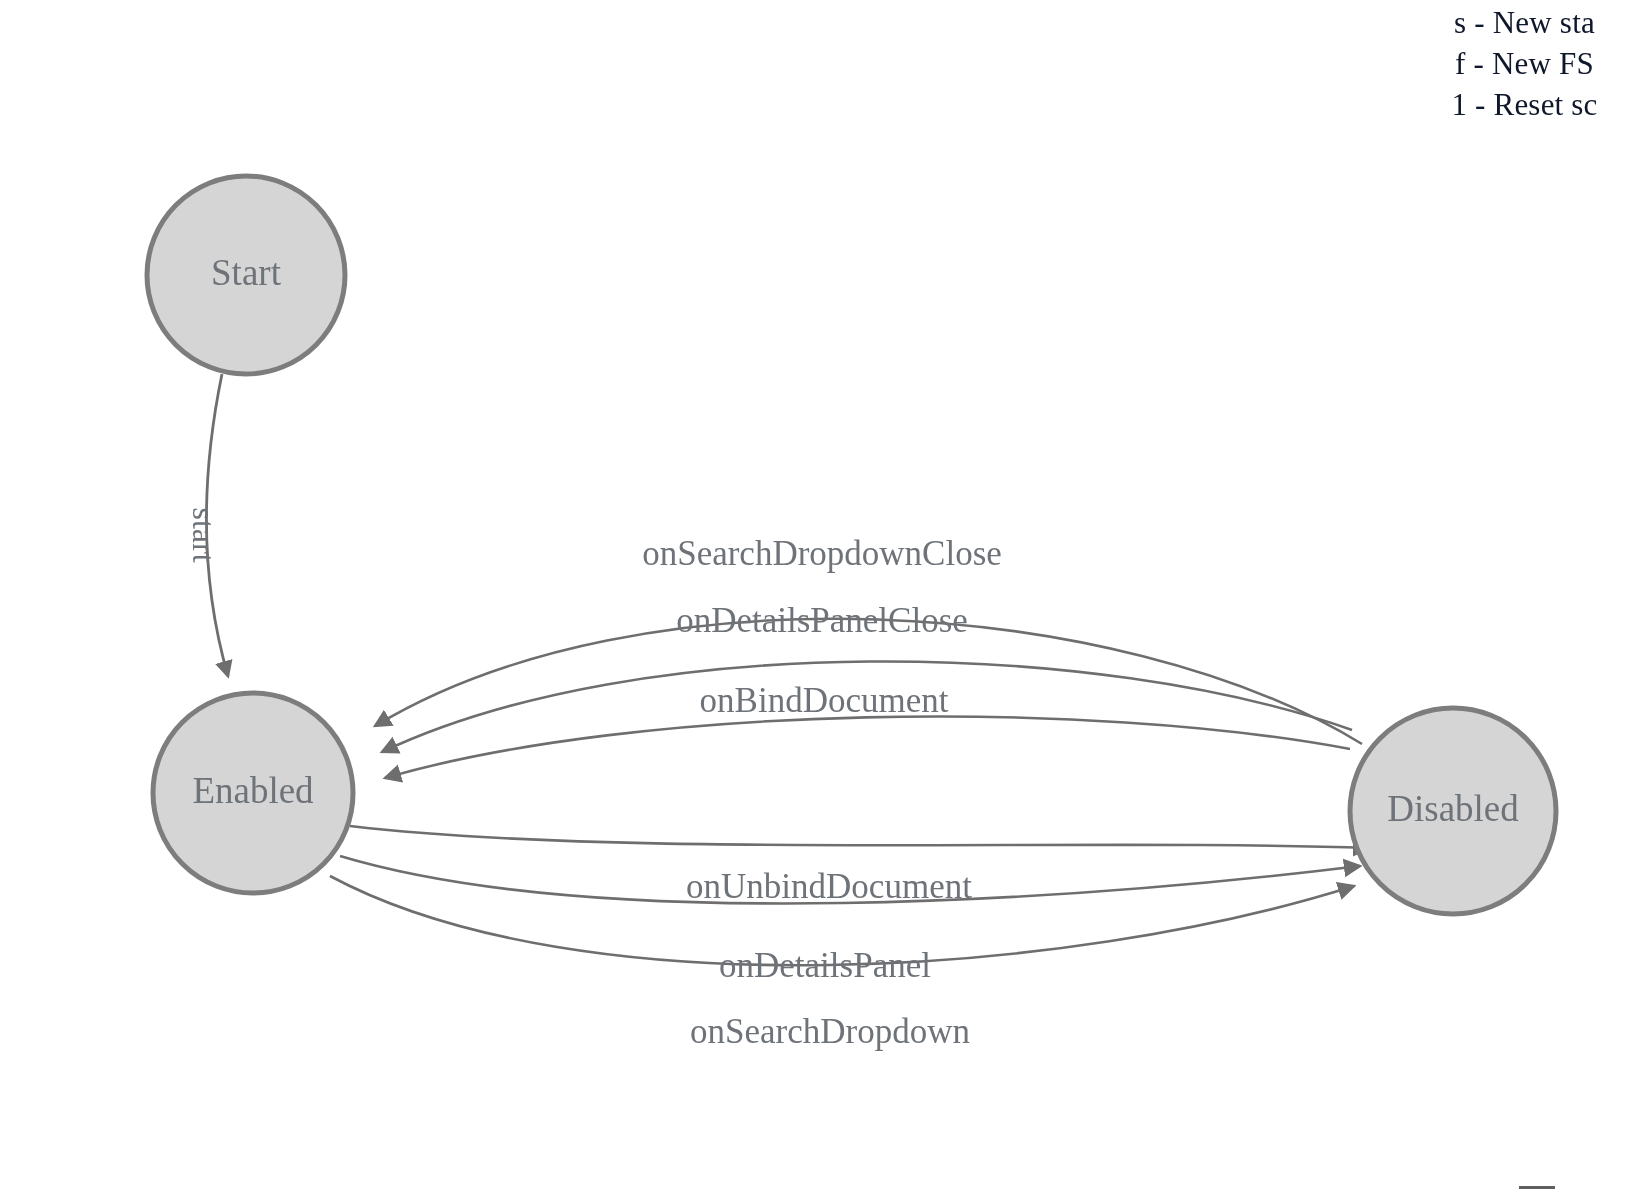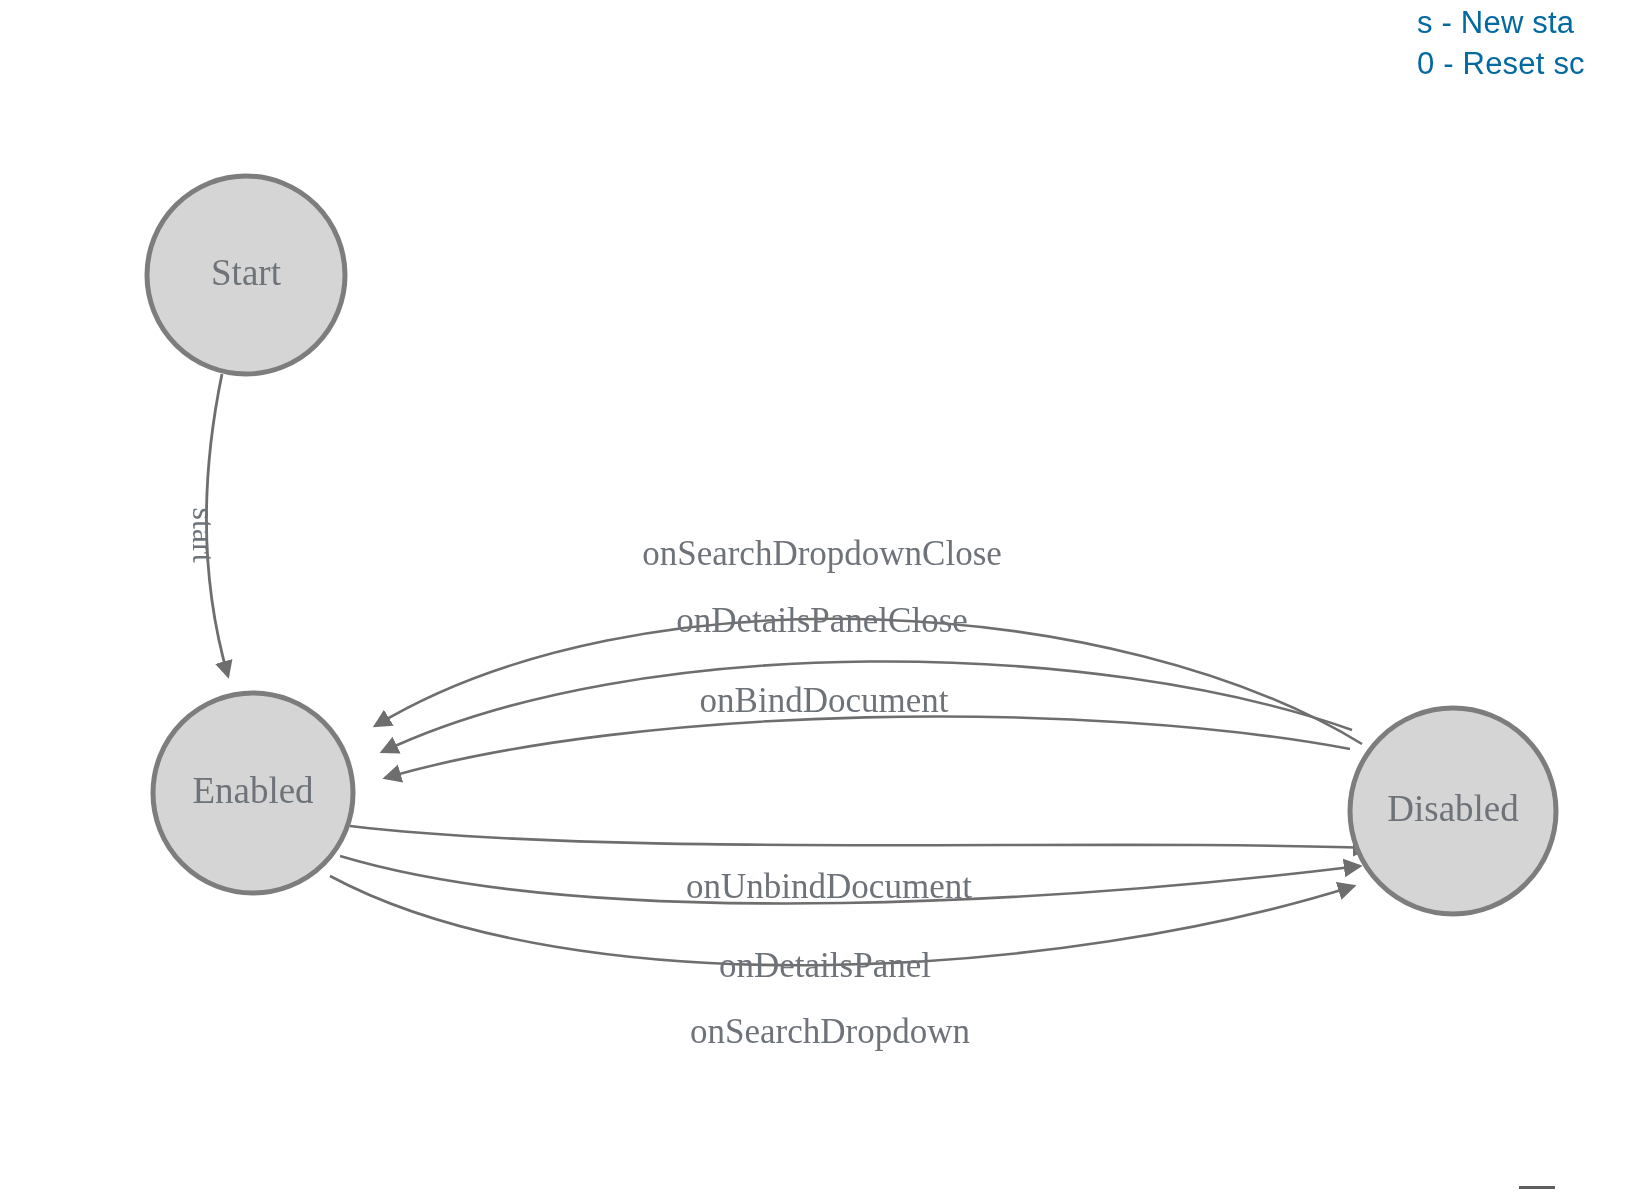--- a/index.html
+++ b/index.html
@@ -53,26 +53,27 @@
   .legend {
     position: absolute;
     right: 0;
     top: 0;
     width: 215px;
     overflow: hidden;
     padding-top: 2px;
     box-sizing: border-box;
   }
   .legend-line {
-    font-family: Liberation Sans, sans-serif;
+    font-family: Liberation Serif, serif;
     font-size: 31px;
     line-height: 41px;
-    color: #0369a1;
+    color: #0f172a;
     white-space: nowrap;
     letter-spacing: 0.2px;
+    text-align: center;
   }
   .bottom-tick {
     position: absolute;
     left: 1519px;
     top: 1186px;
     width: 36px;
     height: 3px;
     background: #5f5f5f;
   }
 </style>
@@ -132,18 +133,19 @@
     <text class="edge-label" x="829" y="898">onUnbindDocument</text>
 
     <text class="edge-label" x="825" y="977">onDetailsPanel</text>
 
     <text class="edge-label" x="830" y="1043">onSearchDropdown</text>
 
   </svg>
 
   <div class="legend">
     <div class="legend-line">s - New sta</div>
-    <div class="legend-line">0 - Reset sc</div>
+    <div class="legend-line">f - New FS</div>
+    <div class="legend-line">1 - Reset sc</div>
   </div>
 
   <div class="bottom-tick"></div>
 
 </div>
 
 </body></html>

